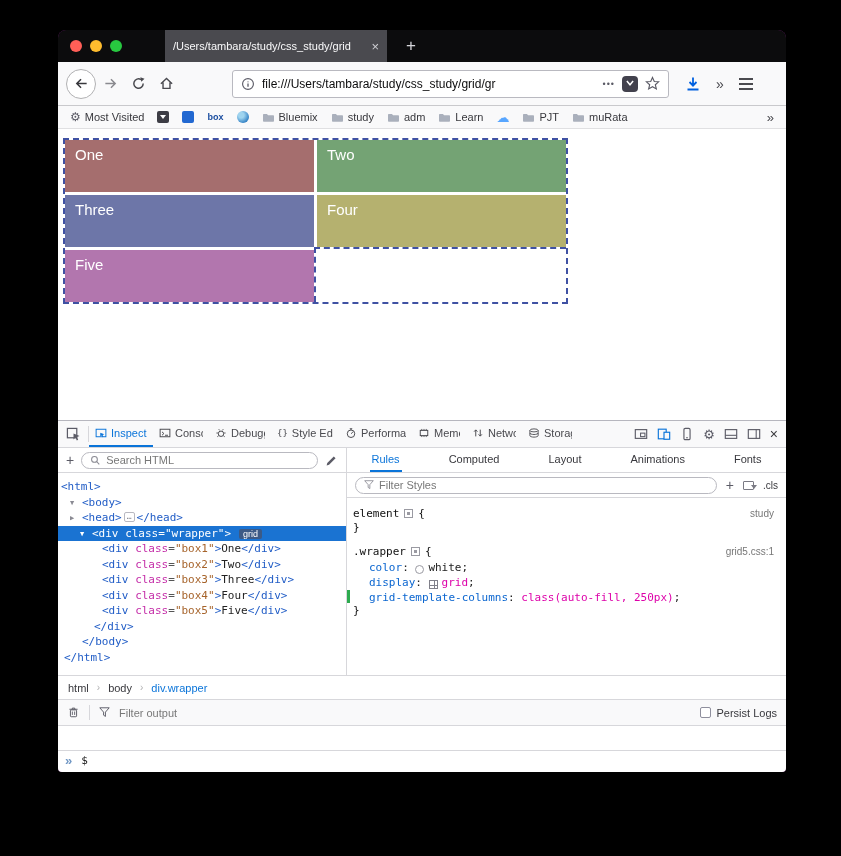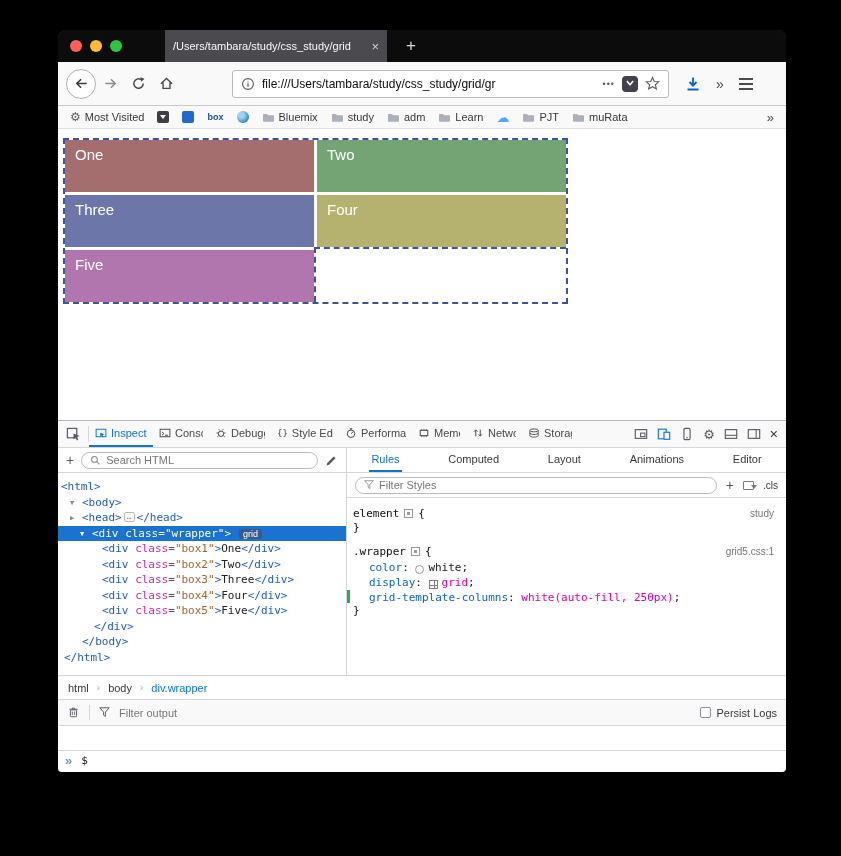--- a/index.html
+++ b/index.html
@@ -404,21 +404,21 @@
             <div class="mline" style="padding-left: 6px;"><span class="tk-tag">&lt;/html&gt;</span></div>
           </div>
       </div>
 
       <div class="dt-rightpanel">
         <div class="dt-subtabs">
           <span class="subtab active">Rules</span>
           <span class="subtab">Computed</span>
           <span class="subtab">Layout</span>
           <span class="subtab">Animations</span>
-          <span class="subtab">Editor</span>
+          <span class="subtab">Fonts</span>
         </div>
         <div class="dt-filterrow">
           <div class="pill">
             <svg width="10" height="10" viewBox="0 0 14 14">
                 <polygon points="1,1 13,1 8.2,6.5 8.2,12 5.8,10.4 5.8,6.5" fill="none" stroke="#8a8a93" stroke-width="1.2"></polygon>
               </svg>
             <span class="ph">Filter Styles</span>
           </div>
           <span class="plus">+</span>
           <span class="pseudo-ic"></span>
@@ -451,21 +451,21 @@
               <div class="rprop">
                 <span class="pname">display</span>
                 <span class="pcolon">: </span>
                 <span class="sw-grid"></span>
                 <span class="pval">grid</span>
                 <span class="pcolon">;</span>
               </div>
               <div class="rprop changed">
                 <span class="pname">grid-template-columns</span>
                 <span class="pcolon">: </span>
-                <span class="pval">white(auto-fill, 250px)</span>
+                <span class="pval">class(auto-fill, 250px)</span>
                 <span class="pcolon">;</span>
               </div>
               <div class="rclose">}</div>
             </div>
           </div>
       </div>
     </div>
 
     <div class="dt-breadcrumbs">
         <span class="bc-item">html</span>

